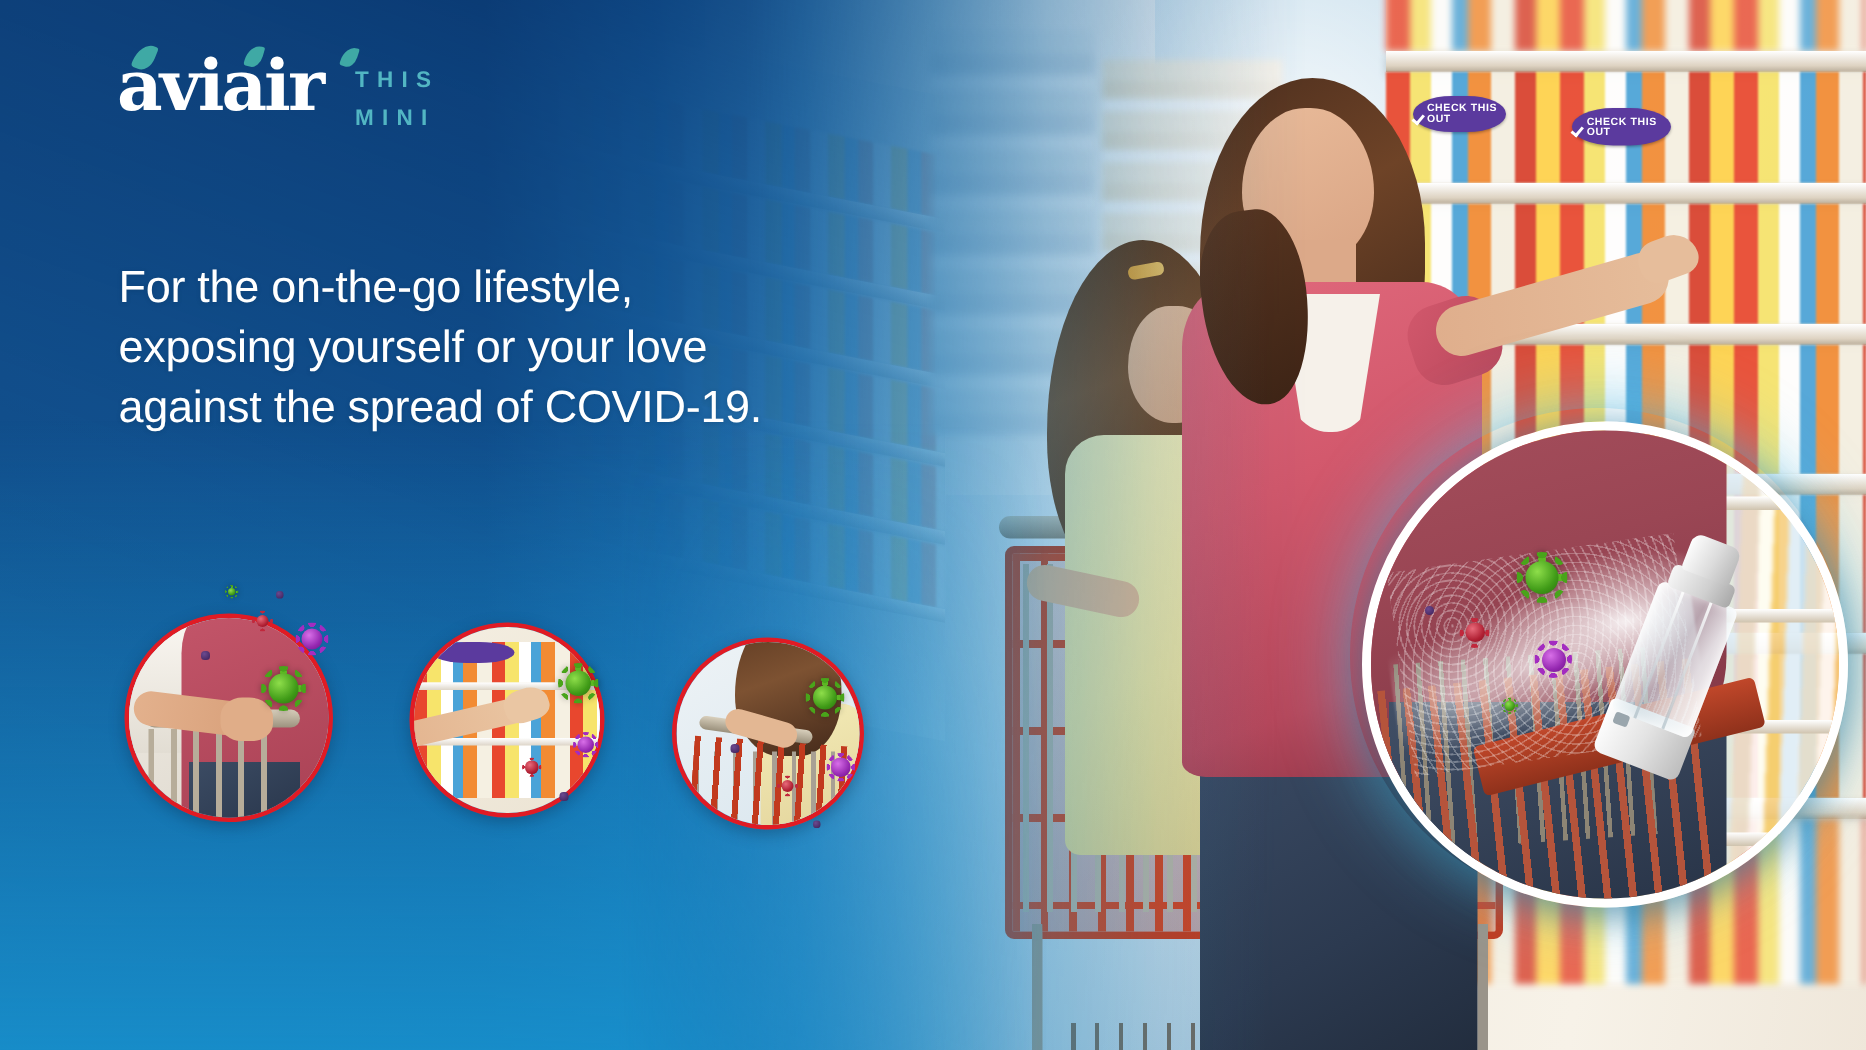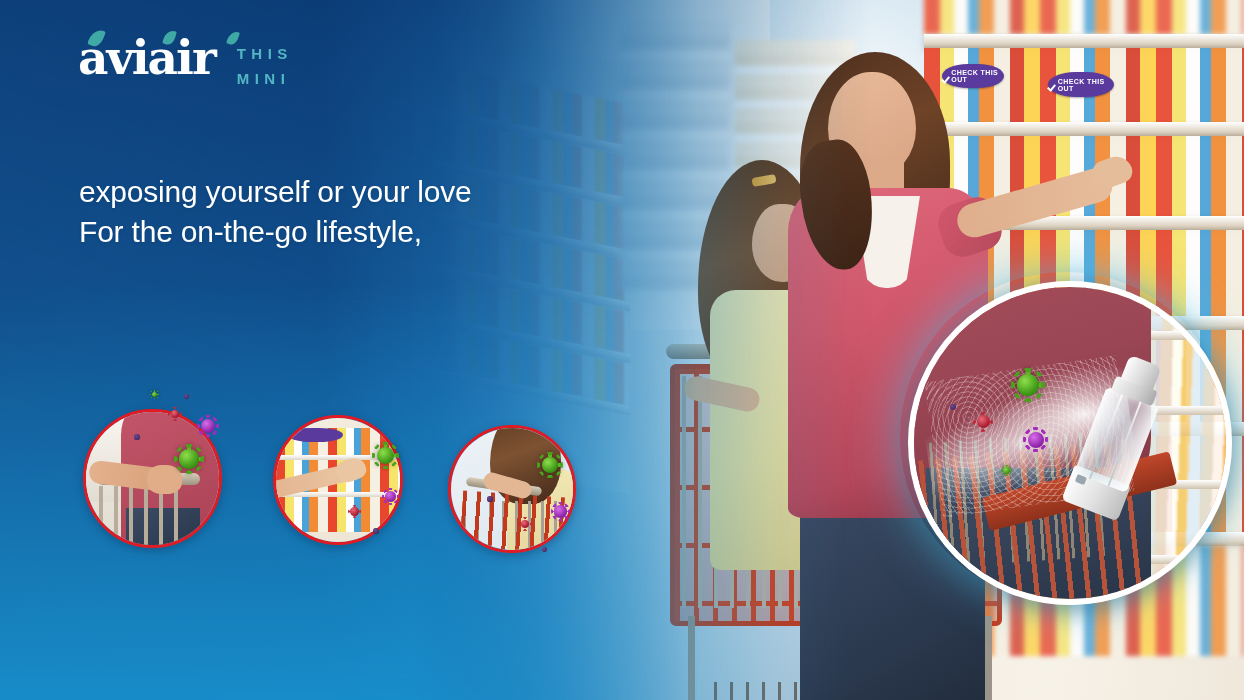--- a/index.html
+++ b/index.html
@@ -628,22 +628,23 @@
       <span class="leaf l2"></span>
       <span class="leaf l3"></span>
     </div>
     <div class="puremini">
       <div>THIS</div>
       <div>MINI</div>
     </div>
   </div>
 
   <div class="copy">
+    <div>For the on-the-go lifestyle,</div>
     <div>exposing yourself or your love</div>
-    <div>For the on-the-go lifestyle,</div>
+    <div>against the spread of COVID-19.</div>
   </div>
 
   <div class="thumb t1">
     <div class="thumb-inner">
       <div class="s1-bg"></div>
         <div class="s1-white"></div>
         <div class="s1-shirt"></div>
       <div class="s1-jeans"></div>
         <div class="s1-bars"></div>
       <div class="s1-handle"></div>

